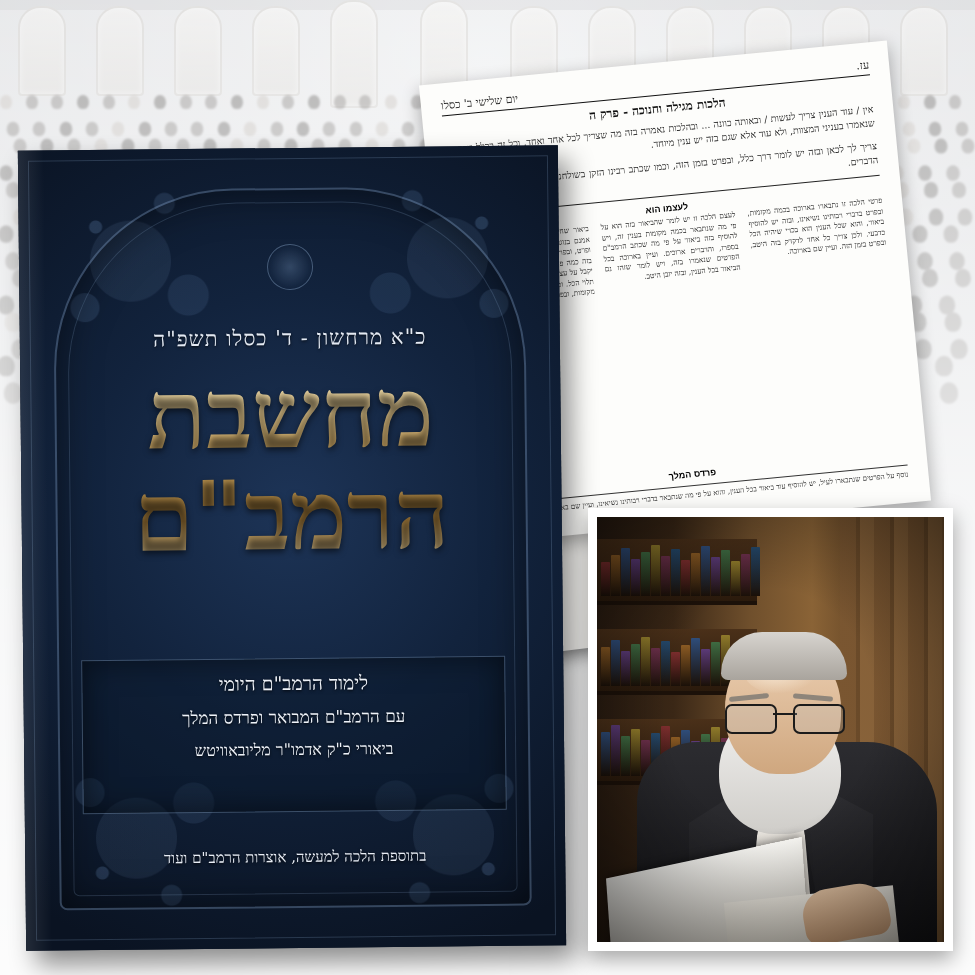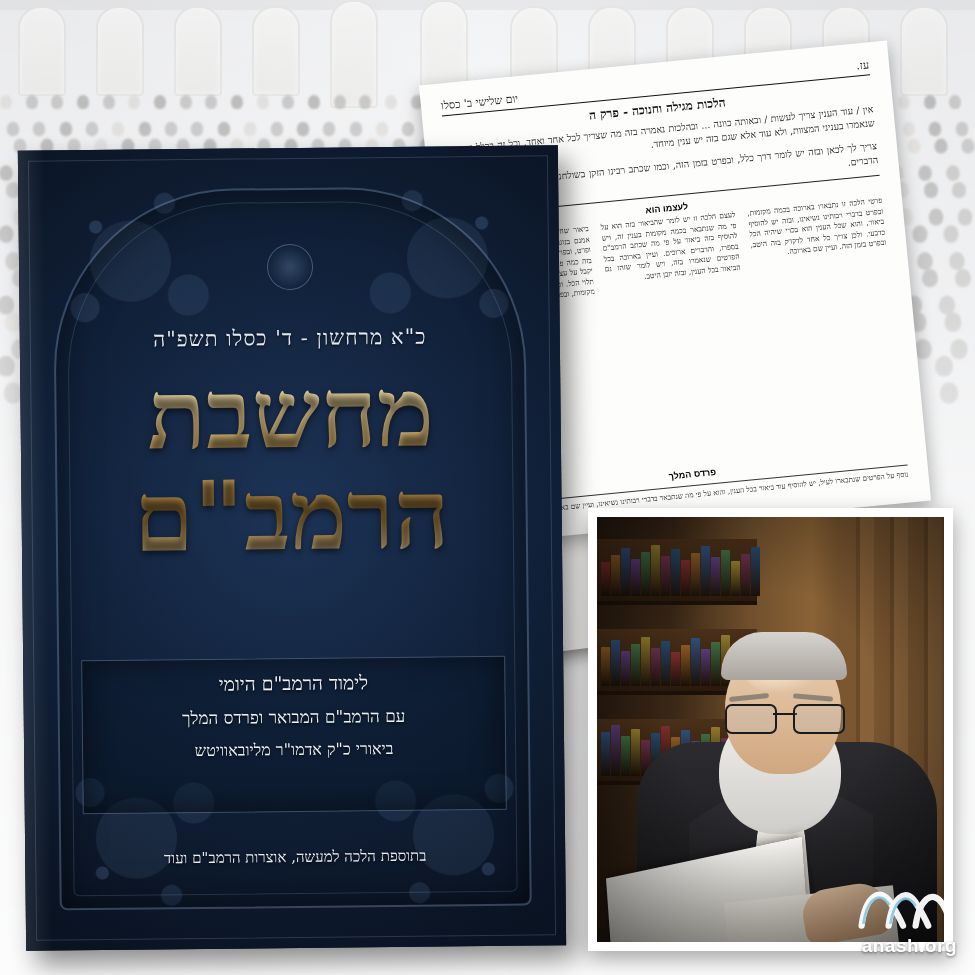--- a/index.html
+++ b/index.html
@@ -1098,28 +1098,14 @@
         <span class="bridge"></span>
         <span class="lens r"></span>
       </div>
       <div class="bookpage"></div>
       <div class="bookpage2"></div>
       <div class="hand"></div>
       <div class="vignette"></div>
     </div>
   </div>
 
-  <div class="watermark">
-    <svg class="wm-mark" viewBox="0 0 120 62">
-      <g fill="none" stroke="#ffffff" stroke-width="7" stroke-linecap="round" opacity="0.95">
-        <path d="M14 54 C 18 22, 34 10, 46 28 C 56 44, 60 54, 60 54"></path>
-        <path d="M44 54 C 48 24, 62 10, 74 28 C 84 44, 88 54, 88 54"></path>
-        <path d="M74 54 C 78 26, 92 12, 104 30 C 112 42, 112 54, 112 54"></path>
-      </g>
-      <g fill="none" stroke="#7fc4e8" stroke-width="3" opacity="0.85">
-        <path d="M16 52 C 20 24, 34 14, 45 31"></path>
-        <path d="M46 52 C 50 26, 63 15, 74 32"></path>
-      </g>
-    </svg>
-    <span class="wm-text">anash.org</span>
-  </div>
 
 </div>
 
 </body></html>

